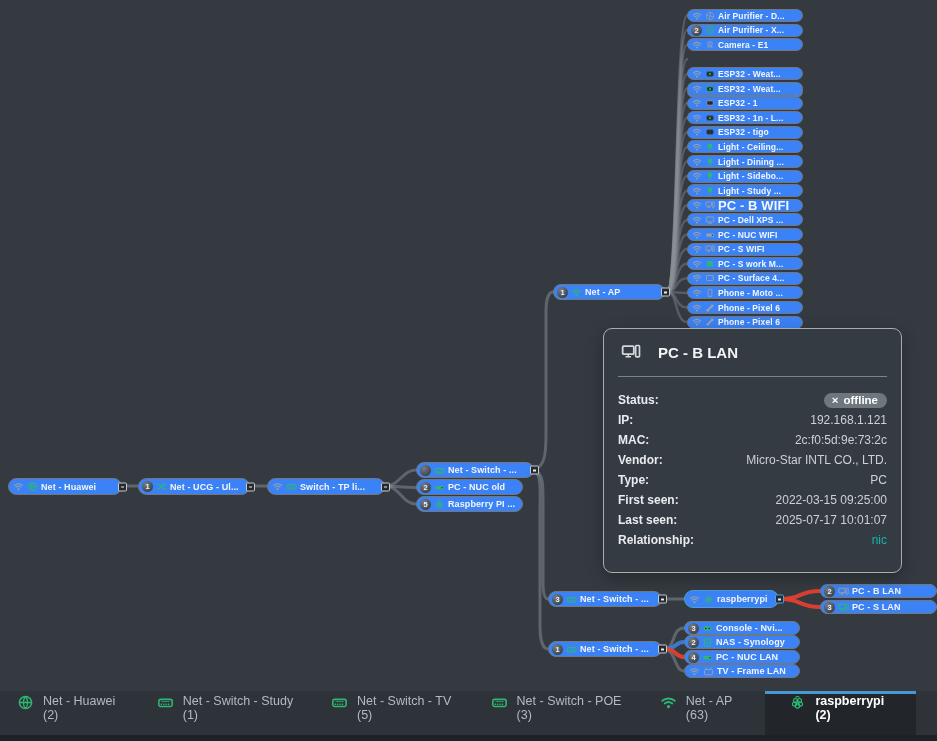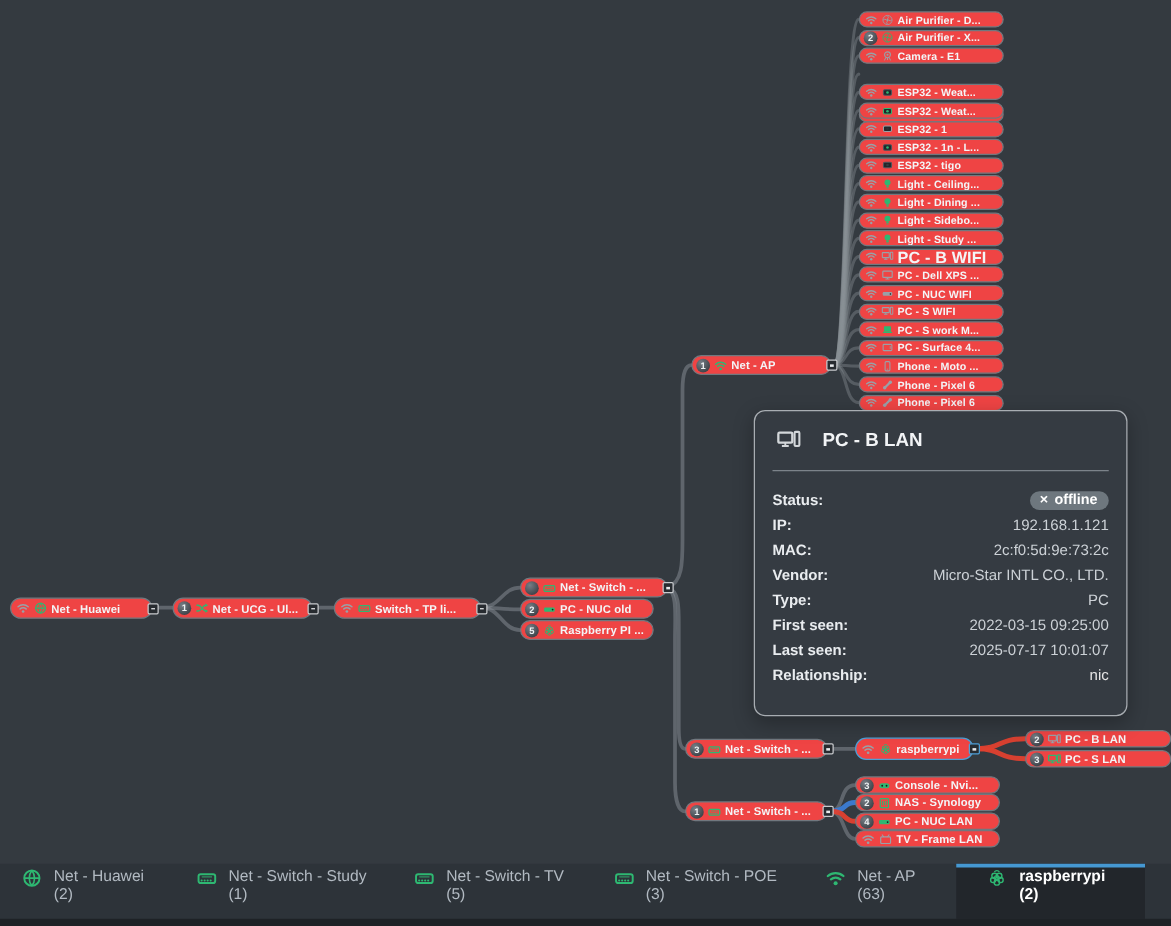--- a/index.html
+++ b/index.html
@@ -1,21 +1,21 @@
 <!DOCTYPE html>
 <html><head>
 <meta charset="utf-8">
 <style>
   html,body{margin:0;padding:0;background:#343a40;}
   body{width:937px;height:741px;overflow:hidden;font-family:"Liberation Sans",sans-serif;}
   #stage{position:relative;width:937px;height:741px;background:#343a40;}
   #edges{position:absolute;left:0;top:0;z-index:1;}
 
   .pill{position:absolute;z-index:2;display:flex;align-items:center;gap:3px;
-        background:#ef4444;border:1px solid #71787f;border-radius:9px;
+        background:#3b82f6;border:1px solid #71787f;border-radius:9px;
         padding:0 6px 0 4px;box-sizing:border-box;color:#f3f5f7;font-weight:bold;cursor:pointer;}
   .pill .lbl{white-space:nowrap;overflow:hidden;letter-spacing:.1px;}
   .pill.small{border-radius:7px;gap:3px;padding:0 4px 0 4px;}
   .pill.selected{border:1.5px solid #4d9fd6;}
   .badge{flex:0 0 auto;width:11px;height:11px;border-radius:50%;
          background:radial-gradient(circle at 35% 30%,#767e86,#41464c 72%);
          font-size:7.5px;line-height:11px;text-align:center;color:#eef1f3;margin-left:-1px;}
   .conn{position:absolute;right:-6px;top:50%;transform:translateY(-50%);width:9px;height:9px;
         background:#272b30;border:1px solid #c7cacd;border-radius:1.5px;box-sizing:border-box;cursor:pointer;}
   .conn::after{content:"";position:absolute;left:1.8px;top:3.2px;width:3.6px;height:1.6px;background:#e9ebed;}
@@ -24,21 +24,21 @@
   .icon svg{display:block;}
 
   #popup{position:absolute;z-index:5;left:603px;top:328px;width:299px;height:245px;
          background:#353b42;border:1px solid #a8adb2;border-radius:9px;box-sizing:border-box;
          padding:13px 14px 0 14px;box-shadow:0 5px 16px rgba(0,0,0,.28);}
   .popup-title{display:flex;align-items:center;gap:17px;color:#f2f4f6;font-size:15px;font-weight:bold;padding-left:3px;}
   .popup-divider{border:none;border-top:1px solid #7c838a;margin:14px 0 13px 0;}
   .prow{display:flex;justify-content:space-between;align-items:center;height:20px;font-size:12px;}
   .prow .pl{font-weight:bold;color:#e9ecef;}
   .prow .pv{color:#ccd1d6;text-align:right;}
-  .pv.red{color:#e5e5e5;}
+  .pv.red{color:#14b8a6;}
   .status-pill{display:inline-flex;gap:5px;align-items:center;background:#6e777e;color:#fff;
                border-radius:10px;padding:1px 9px 2px 8px;font-weight:bold;font-size:11.5px;}
   .status-pill .x{font-weight:bold;}
 
   #tabbar{position:absolute;left:0;bottom:6px;height:44px;width:937px;background:#2d3339;
           display:flex;align-items:stretch;z-index:6;}
   #bottomstrip{position:absolute;left:0;bottom:0;width:937px;height:6px;background:#1e2226;z-index:6;}
   .tab{display:flex;align-items:flex-start;gap:9px;padding:0 17px;color:#b2bac2;font-size:12.5px;
        cursor:pointer;border-top:3px solid transparent;box-sizing:border-box;}
   .tab.active{background:#22262b;border-top-color:#4598d2;color:#ffffff;font-weight:bold;

